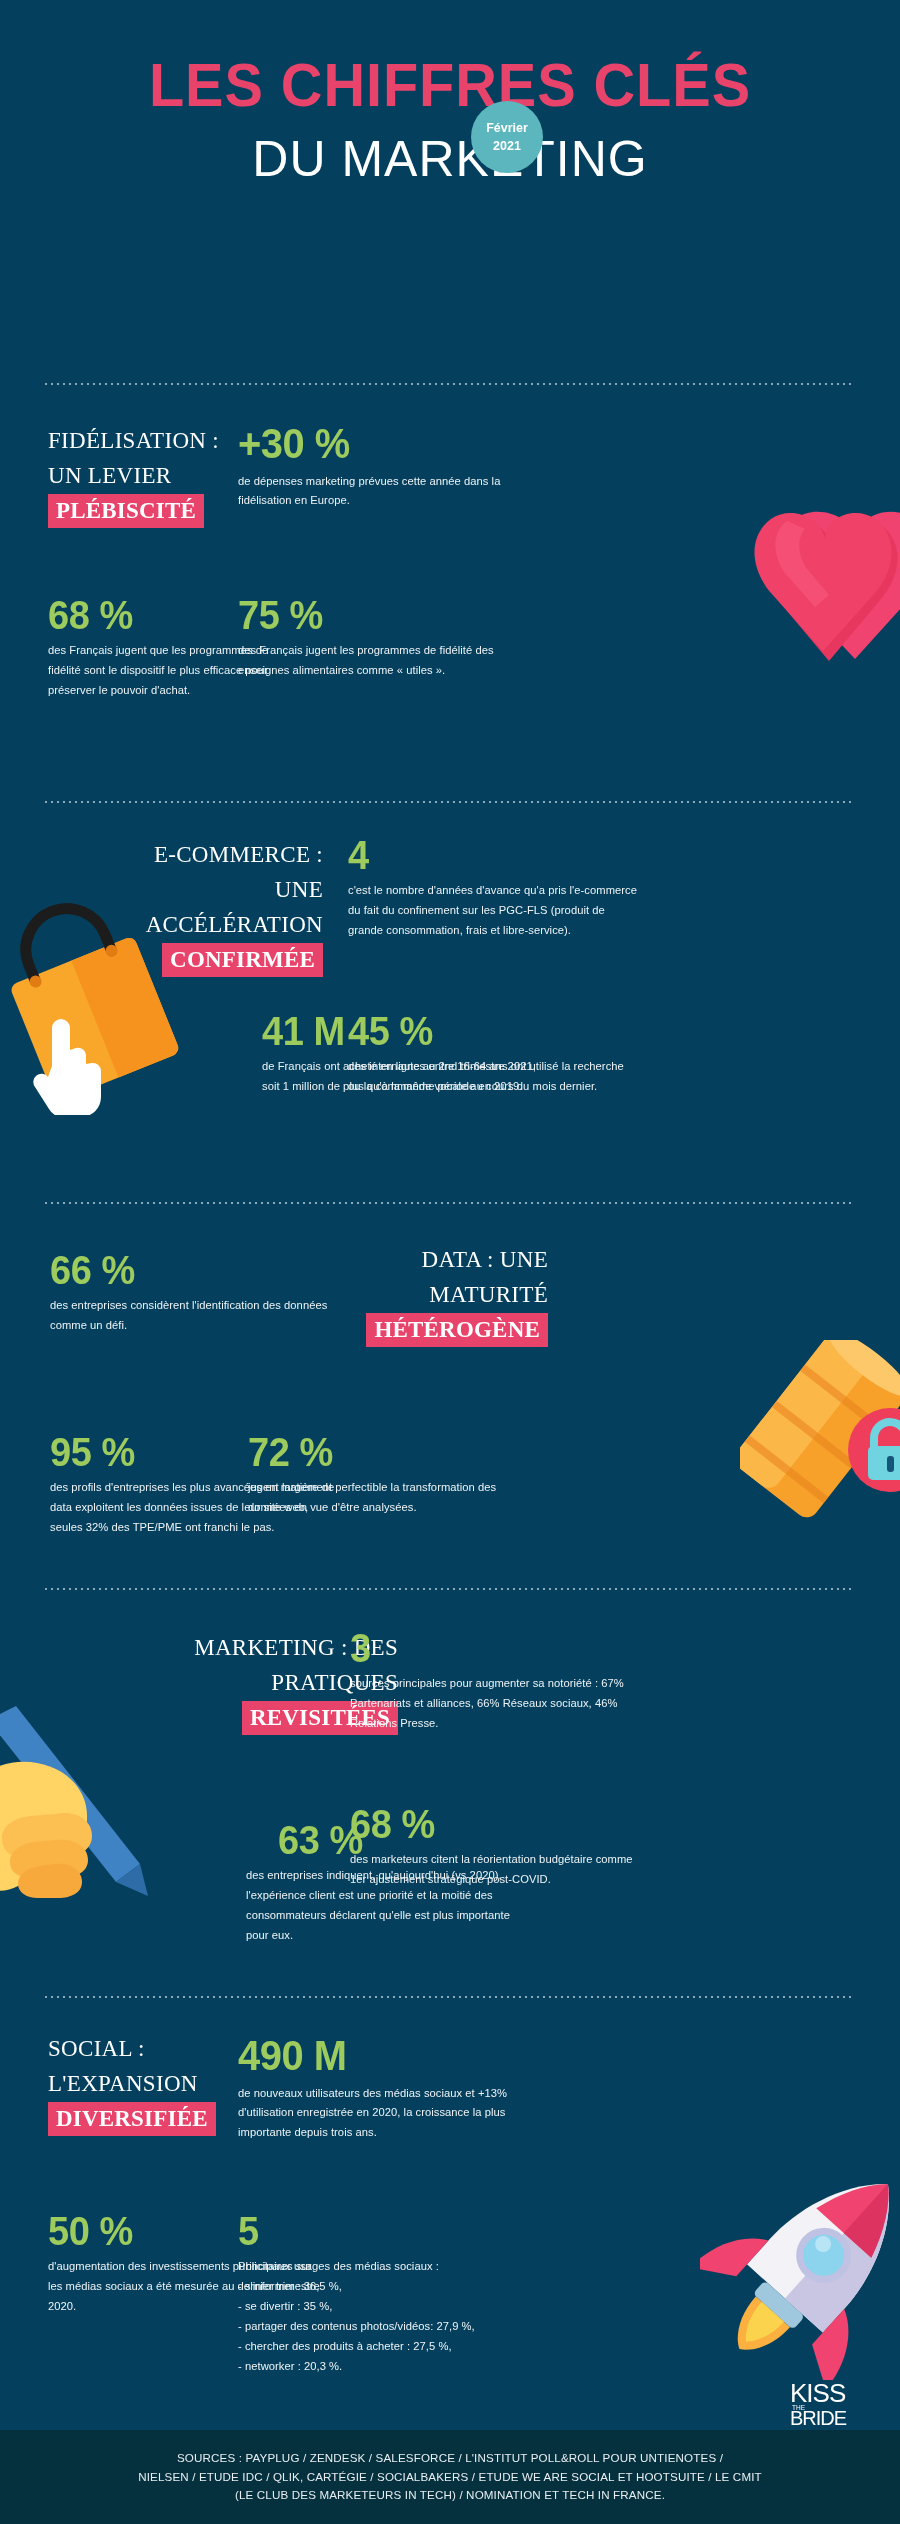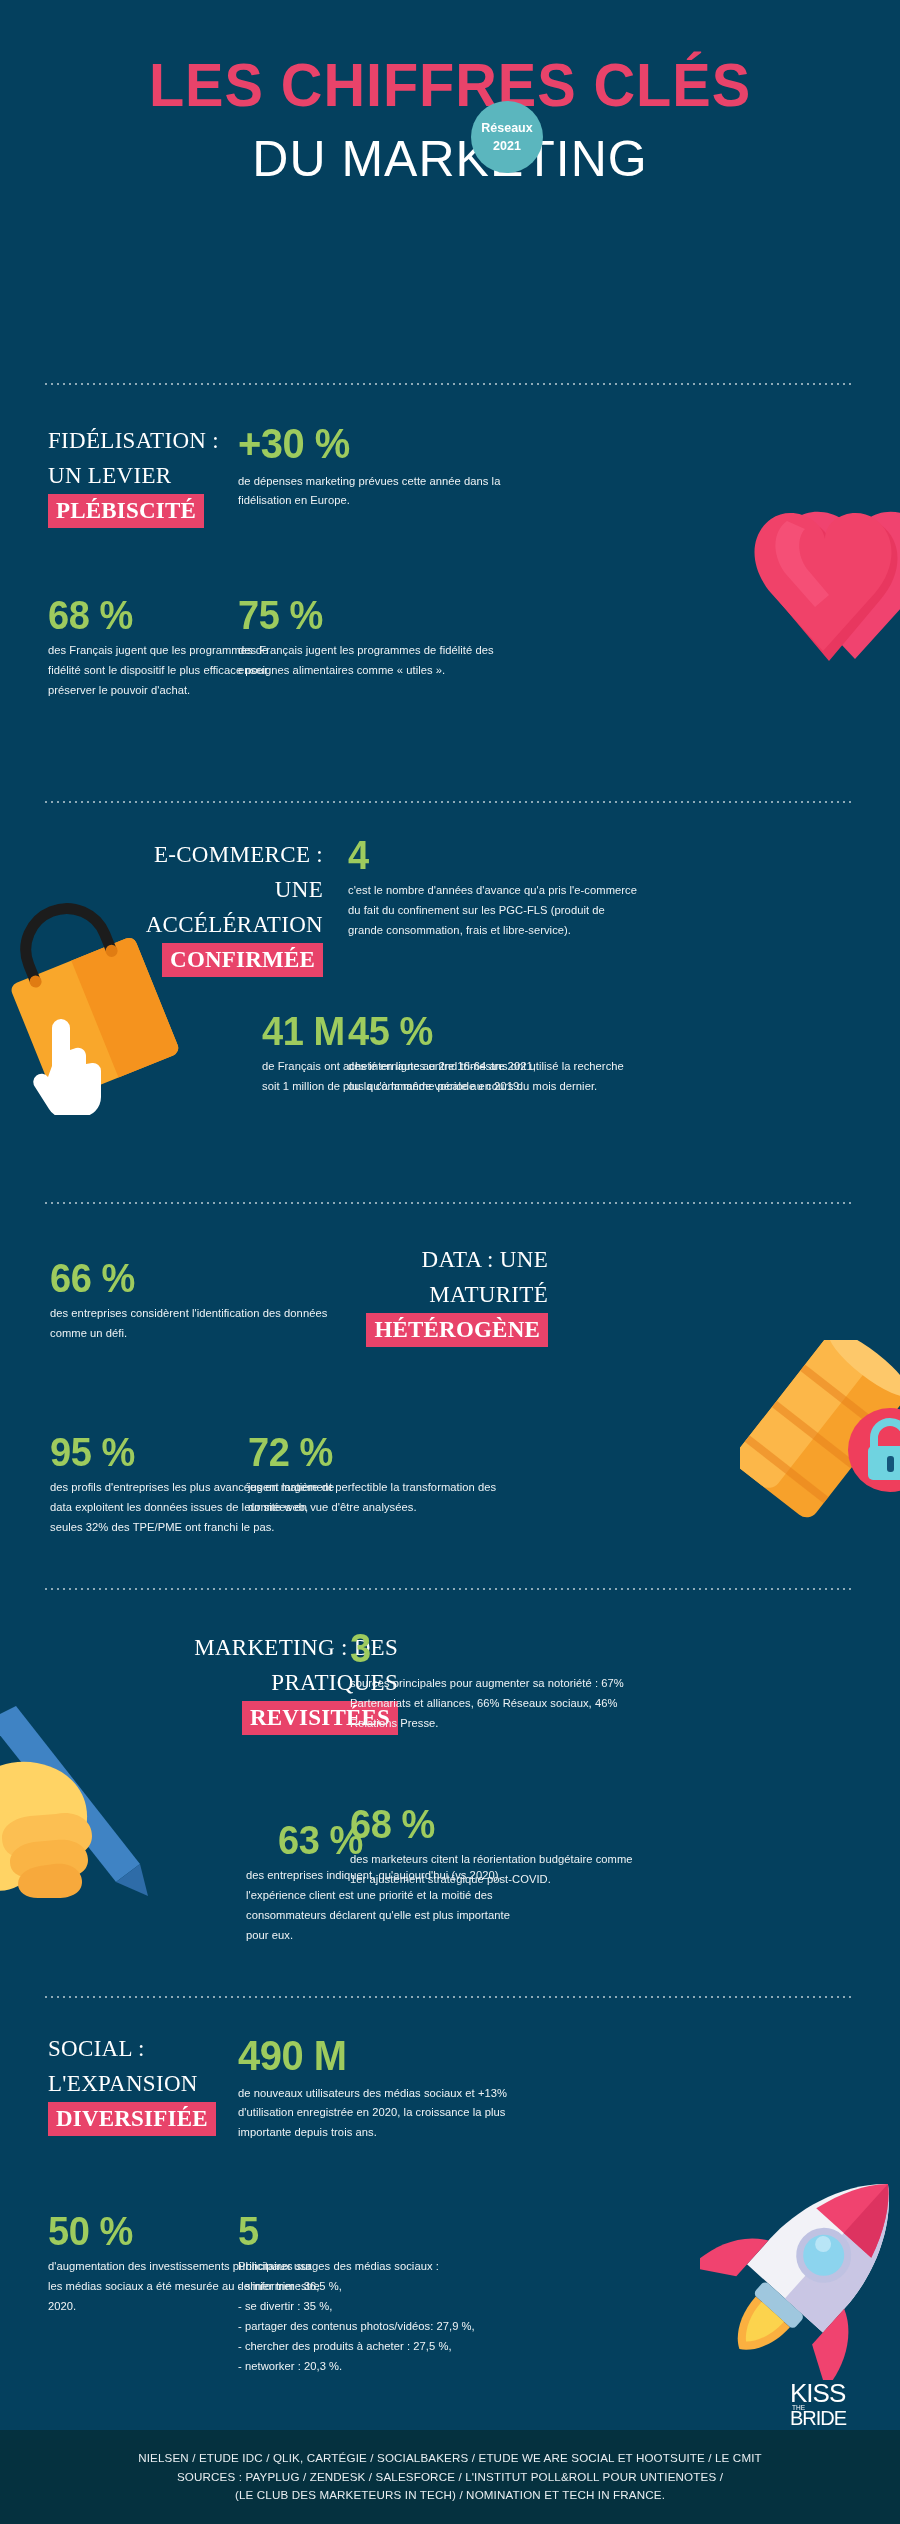--- a/index.html
+++ b/index.html
@@ -183,21 +183,21 @@
 </head>
 <body>
 
 <div class="page">
 
   <div class="header">
     <div class="title-main">LES CHIFFRES CLÉS</div>
     <div class="title-sub">DU MARKETING</div>
   </div>
   <div class="date-badge">
-    <span>Réseaux</span>
+    <span>Février</span>
     <span>2021</span>
   </div>
 
   <div class="art heart-wrap">
     <svg viewBox="0 0 210 190" width="210" height="190">
       <path d="M110 30 C110 6 145 -6 166 10 C188 26 188 60 166 86 L108 150 L48 86 C26 60 26 26 48 10 C69 -6 104 6 110 30 Z" fill="#F0436F" transform="translate(2,14)"></path>
       <path d="M92 44 C92 22 122 10 142 24 C164 40 164 72 142 98 L90 160 L38 98 C16 72 16 40 38 24 C58 10 88 22 92 44 Z" fill="#E8375F" transform="translate(-6,6)"></path>
       <path d="M92 44 C92 22 122 10 142 24 C164 40 164 72 142 98 L90 156 L38 98 C16 72 16 40 38 24 C58 10 88 22 92 44 Z" fill="#F04269" transform="translate(-12,0)"></path>
       <path d="M60 34 C52 42 52 60 62 74 L84 100 L70 112 L40 78 C26 58 28 36 42 26 Z" fill="#F8587E" opacity="0.6"></path>
     </svg>
@@ -318,21 +318,21 @@
   </div>
 
   <div class="divider" style="top:1202px;"></div>
   <div class="section" style="top:1235px;">
     <div class="sec-title t-right" style="position:absolute;left:298px;top:8px;width:250px;">
       <div>DATA : UNE</div>
       <div>MATURITÉ</div>
       <span class="hl">HÉTÉROGÈNE</span>
     </div>
 
-    <div style="position:absolute;left:50px;top:14px;width:280px;margin-top:8px;">
+    <div style="position:absolute;left:50px;top:14px;width:280px;">
       <span class="stat-num">66 %</span>
       <div class="stat-txt">des entreprises considèrent l'identification des données comme un défi.</div>
     </div>
 
     <div style="position:absolute;left:50px;top:196px;width:285px;">
       <span class="stat-num">95 %</span>
       <div class="stat-txt">des profils d'entreprises les plus avancées en matière de data exploitent les données issues de leur site web, seules 32% des TPE/PME ont franchi le pas.</div>
     </div>
 
     <div style="position:absolute;left:248px;top:196px;width:270px;">
@@ -397,19 +397,19 @@
   </div>
 
   <div class="logo">
     <span class="l1">KISS</span>
     <span class="l2">THE</span>
     <span class="l3">BRIDE</span>
   </div>
 
   <div class="footer-band">
     <div class="sources">
+      <span class="sline">SOURCES : PAYPLUG / ZENDESK / SALESFORCE / L'INSTITUT POLL&amp;ROLL POUR UNTIENOTES /</span>
       <span class="sline">NIELSEN / ETUDE IDC / QLIK, CARTÉGIE / SOCIALBAKERS / ETUDE WE ARE SOCIAL ET HOOTSUITE / LE CMIT</span>
-      <span class="sline">SOURCES : PAYPLUG / ZENDESK / SALESFORCE / L'INSTITUT POLL&amp;ROLL POUR UNTIENOTES /</span>
       <span class="sline">(LE CLUB DES MARKETEURS IN TECH) / NOMINATION ET TECH IN FRANCE.</span>
     </div>
   </div>
 
 </div>
 
 </body></html>

